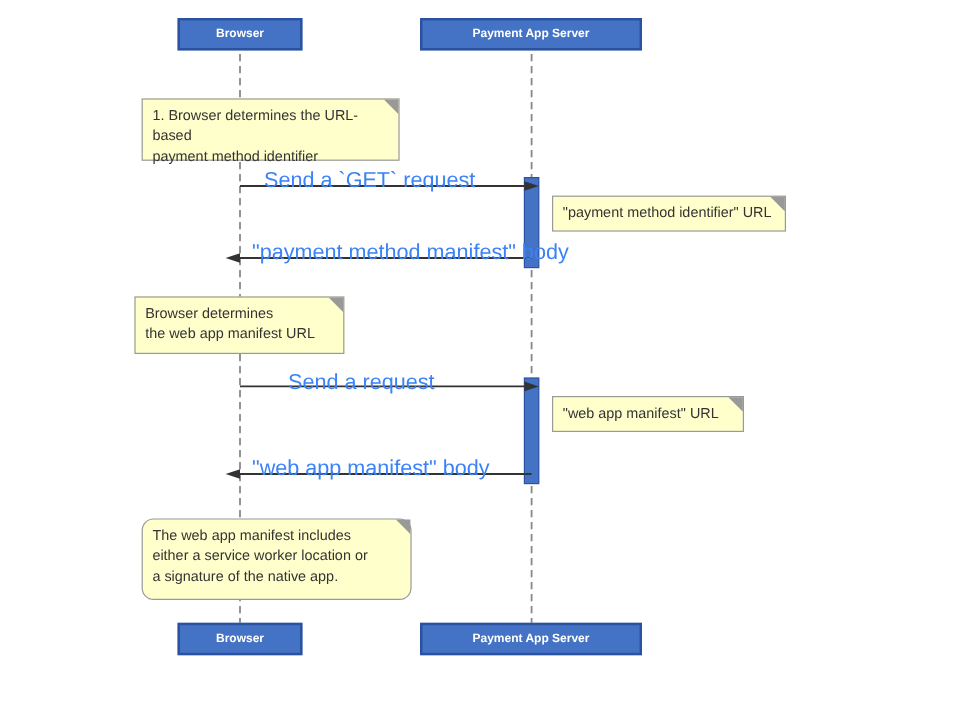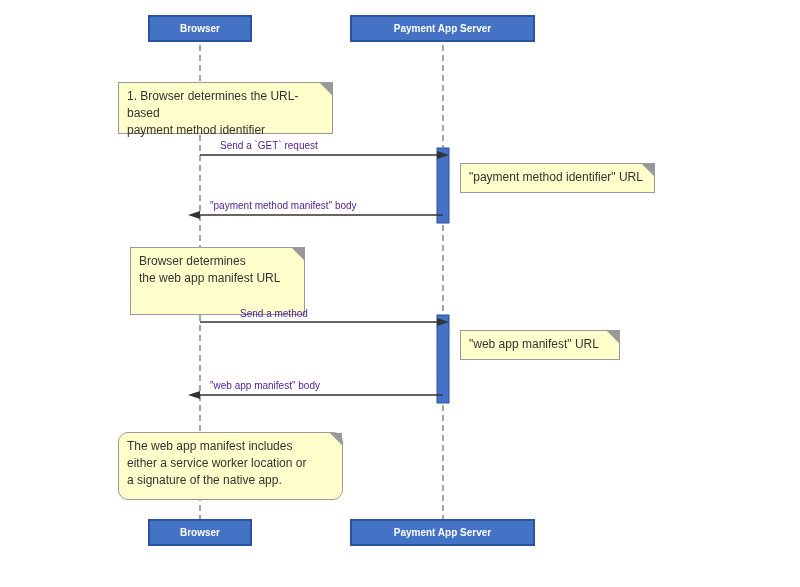--- a/index.html
+++ b/index.html
@@ -24,22 +24,22 @@
       color: #fff;
       font-weight: bold;
       font-size: 10px;
       padding: 6px 16px;
       border: 2px solid #2a52a0;
       text-align: center;
       min-width: 100px;
     }
     .arrow-label {
       position: absolute;
-      font-size: 10px;
-      color: #4c1d95;
+      font-size: 18px;
+      color: #3b82f6;
       white-space: nowrap;
     }
     
     .note-box {
       position: absolute;
       background: #ffffcc;
       border: 1px solid #999;
       font-size: 12px;
       color: #333;
       padding: 5px 8px;
@@ -117,25 +117,25 @@
   </div>
 
   <div class="arrow-label" style="left: 220px; top: 140px;">Send a `GET` request</div>
 
   <div class="note-box" style="left: 460px; top: 163px; width: 195px; height: 30px;">
     "payment method identifier" URL
   </div>
 
   <div class="arrow-label" style="left: 210px; top: 200px;">"payment method manifest" body</div>
 
-  <div class="note-box" style="left: 130px; top: 247px; width: 175px; height: 68px;">
+  <div class="note-box" style="left: 112px; top: 247px; width: 175px; height: 48px;">
     Browser determines<br>the web app manifest URL
   </div>
 
-  <div class="arrow-label" style="left: 240px; top: 308px;">Send a method</div>
+  <div class="arrow-label" style="left: 240px; top: 308px;">Send a request</div>
 
   <div class="note-box" style="left: 460px; top: 330px; width: 160px; height: 30px;">
     "web app manifest" URL
   </div>
 
   <div class="arrow-label" style="left: 210px; top: 380px;">"web app manifest" body</div>
 
   <div class="note-box" style="left: 118px; top: 432px; width: 225px; height: 68px; border-radius: 10px;">
     The web app manifest includes<br>either a service worker location or<br>a signature of the native app.
   </div>

